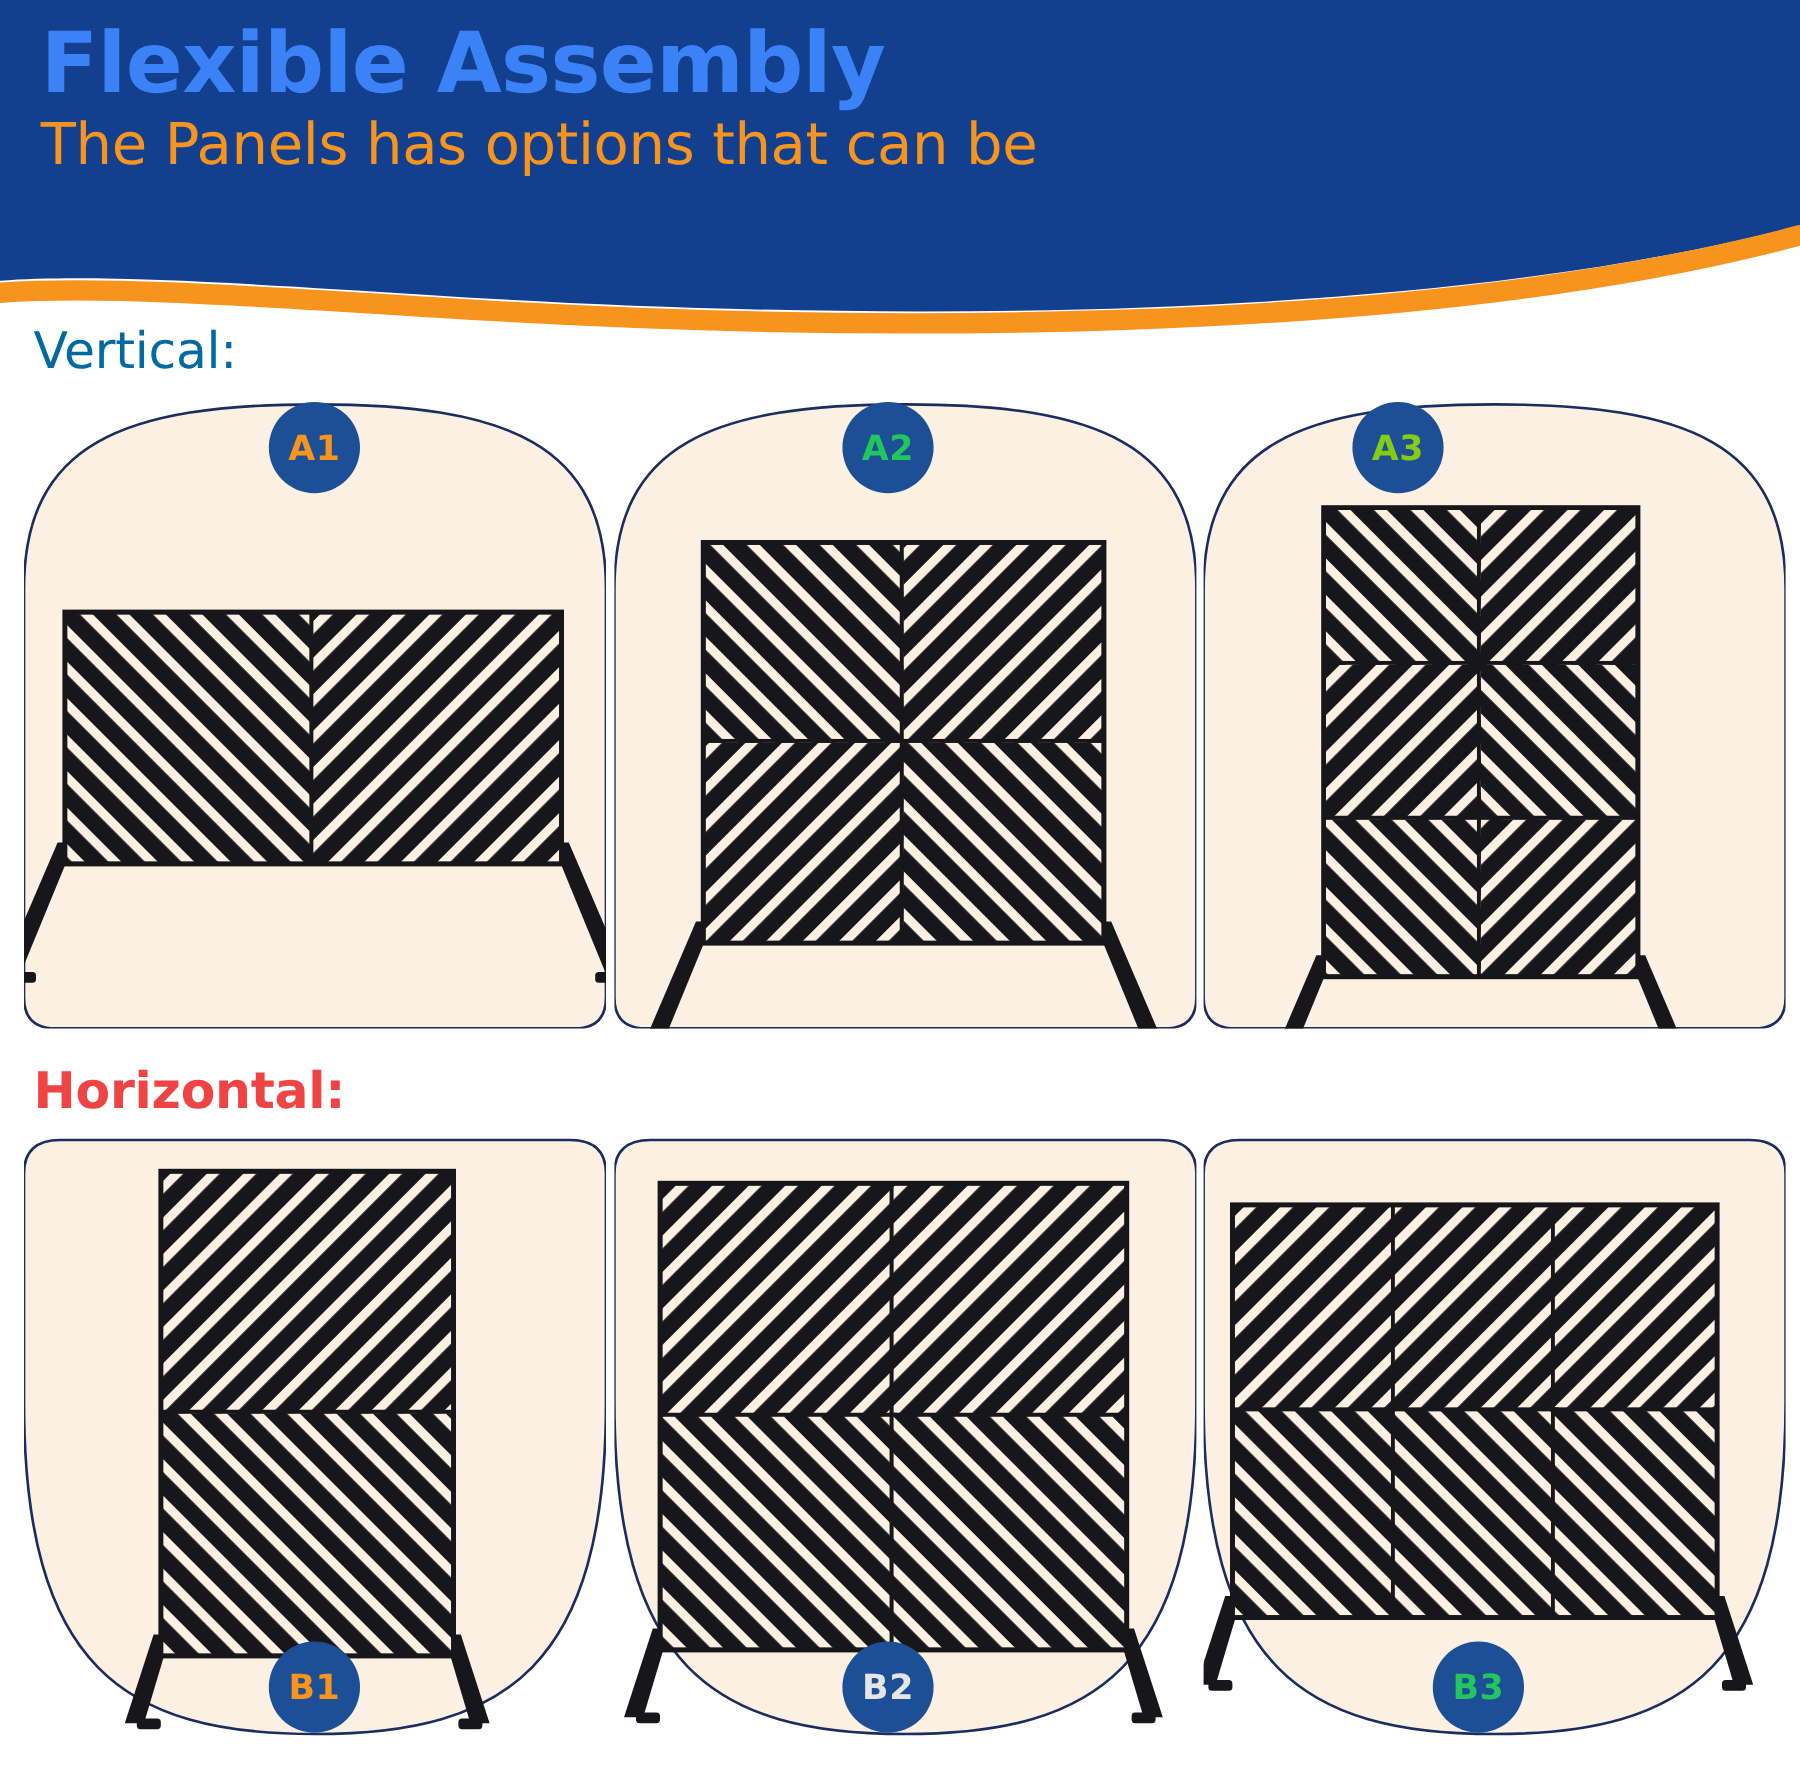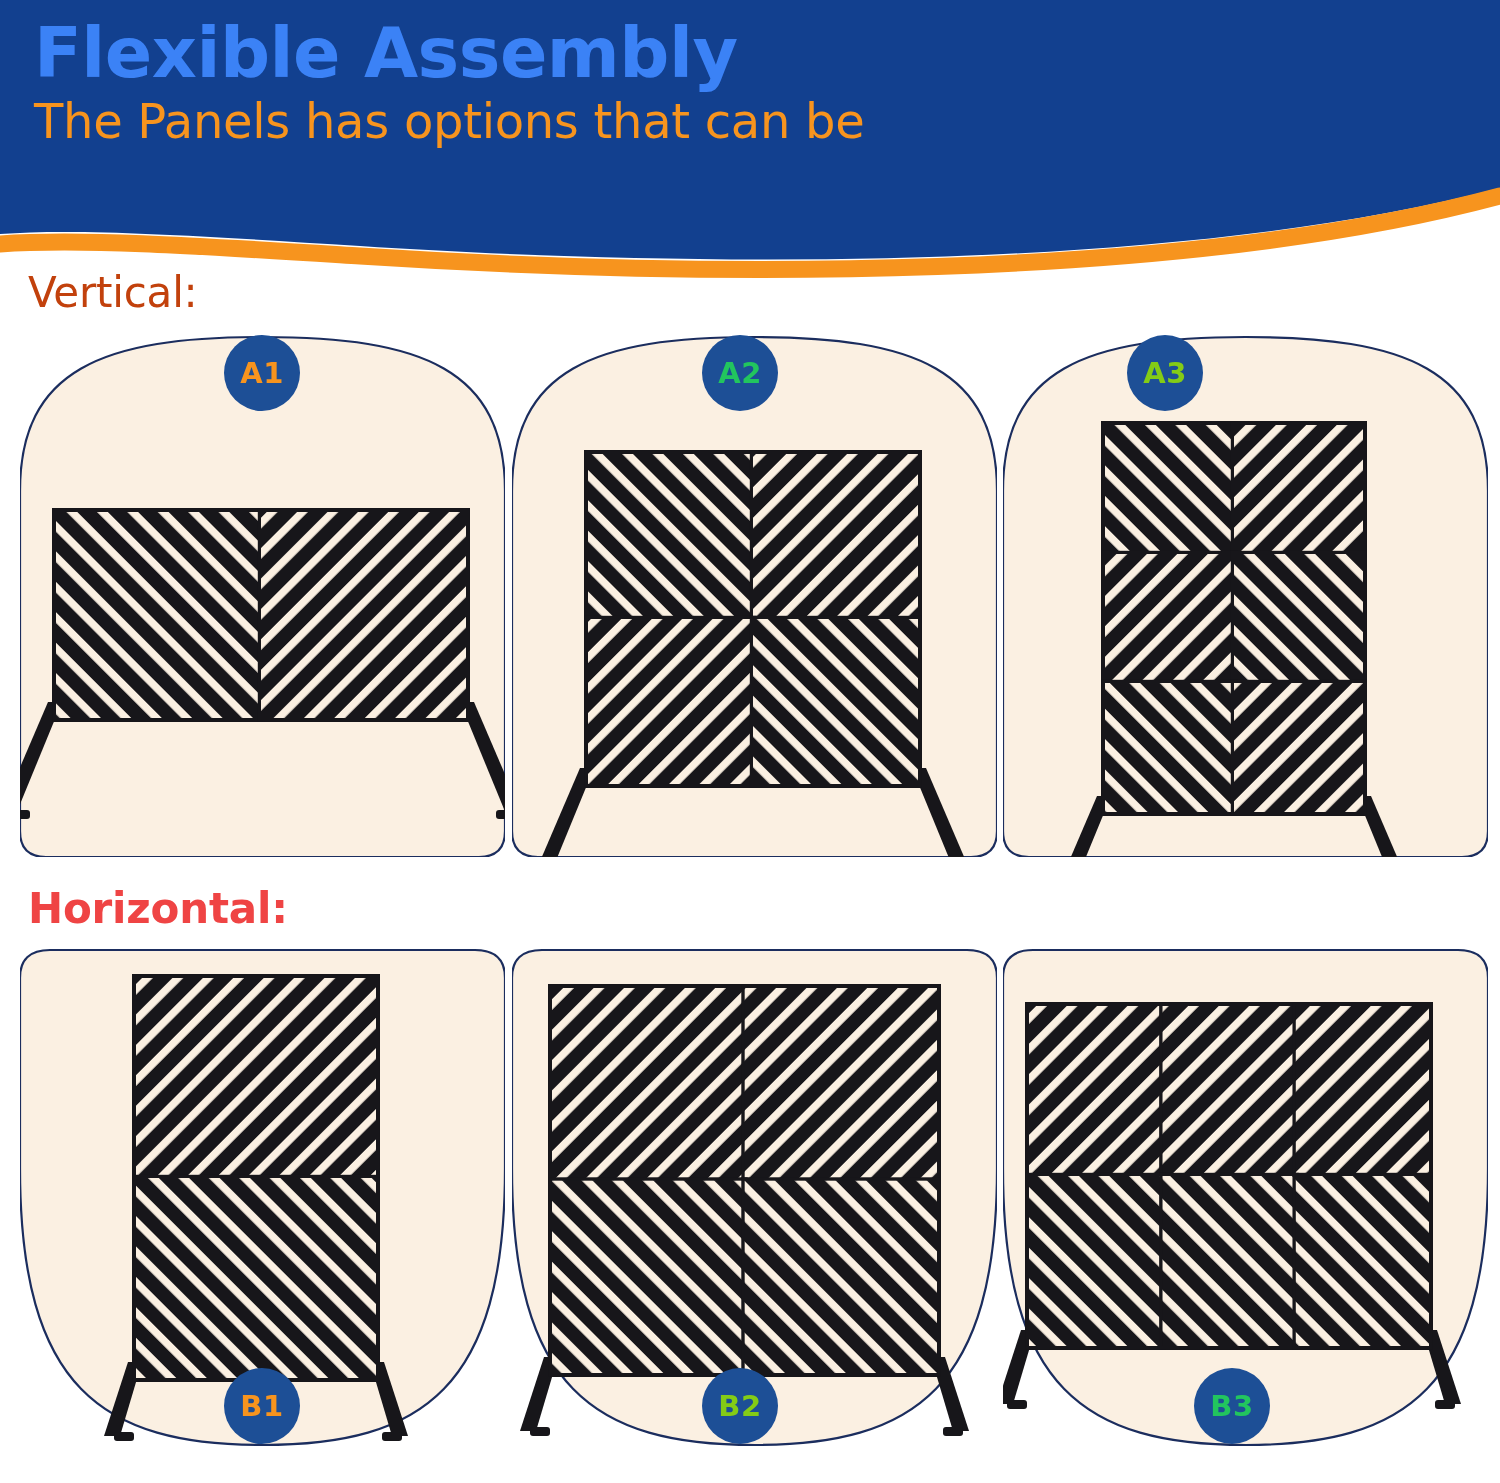--- a/index.html
+++ b/index.html
@@ -59,21 +59,21 @@
                C200,246 80,238 0,244" fill="none" stroke="#f7941e" stroke-width="17" stroke-linecap="round"></path>
     </svg>
     <div class="banner-text">
       <div class="title" style="color: #3b82f6;">Flexible Assembly</div>
       <div class="subtitle" style="color: rgb(247, 148, 30);">
         <div>The Panels has options that can be</div>
       </div>
     </div>
   </div>
 
-  <div class="sect-label" id="label-vertical" style="color: #c2410c;">Vertical:</div>
+  <div class="sect-label" id="label-vertical" style="color: #0369a1;">Vertical:</div>
   <div class="sect-label" id="label-horizontal" style="color: #ef4444; font-weight: bold;">Horizontal:</div>
 
   <div id="cards-layer">
       <div class="card" style="left: 20px; top: 333px; width: 485px; height: 524px;">
         <svg class="shape" width="485" height="524" viewBox="0 0 485 524">
           <path d="M0,498 L0,158.0384 C0,36.47039999999999 82.45,4 242.5,4 C402.54999999999995,4 485,36.47039999999999 485,158.0384 L485,498 Q485,524 459,524 L26,524 Q0,524 0,498 Z" fill="#fbf0e2" stroke="#1b2d5e" stroke-width="2.2"></path>
         </svg>
         <svg class="scene" width="485" height="524" viewBox="0 0 485 524">
           <defs>
             <pattern id="pat-A1-fwd" patternUnits="userSpaceOnUse" width="21.5" height="21.5" patternTransform="rotate(45)">
@@ -269,19 +269,19 @@
     </div>
     <div class="badge" style="left: 702px; top: 335px; background: rgb(29, 79, 150); color: #22c55e;">
       <span>A2</span>
     </div>
     <div class="badge" style="left: 1127px; top: 335px; background: rgb(29, 79, 150); color: #84cc16;">
       <span>A3</span>
     </div>
     <div class="badge" style="left: 224px; top: 1368px; background: rgb(29, 79, 150); color: rgb(247, 148, 30);">
       <span>B1</span>
     </div>
-    <div class="badge" style="left: 702px; top: 1368px; background: rgb(29, 79, 150); color: #84cc16;">
+    <div class="badge" style="left: 702px; top: 1368px; background: rgb(29, 79, 150); color: #e5e5e5;">
       <span>B2</span>
     </div>
     <div class="badge" style="left: 1194px; top: 1368px; background: rgb(29, 79, 150); color: #22c55e;">
       <span>B3</span>
     </div>
   </div>
 
 </body></html>

